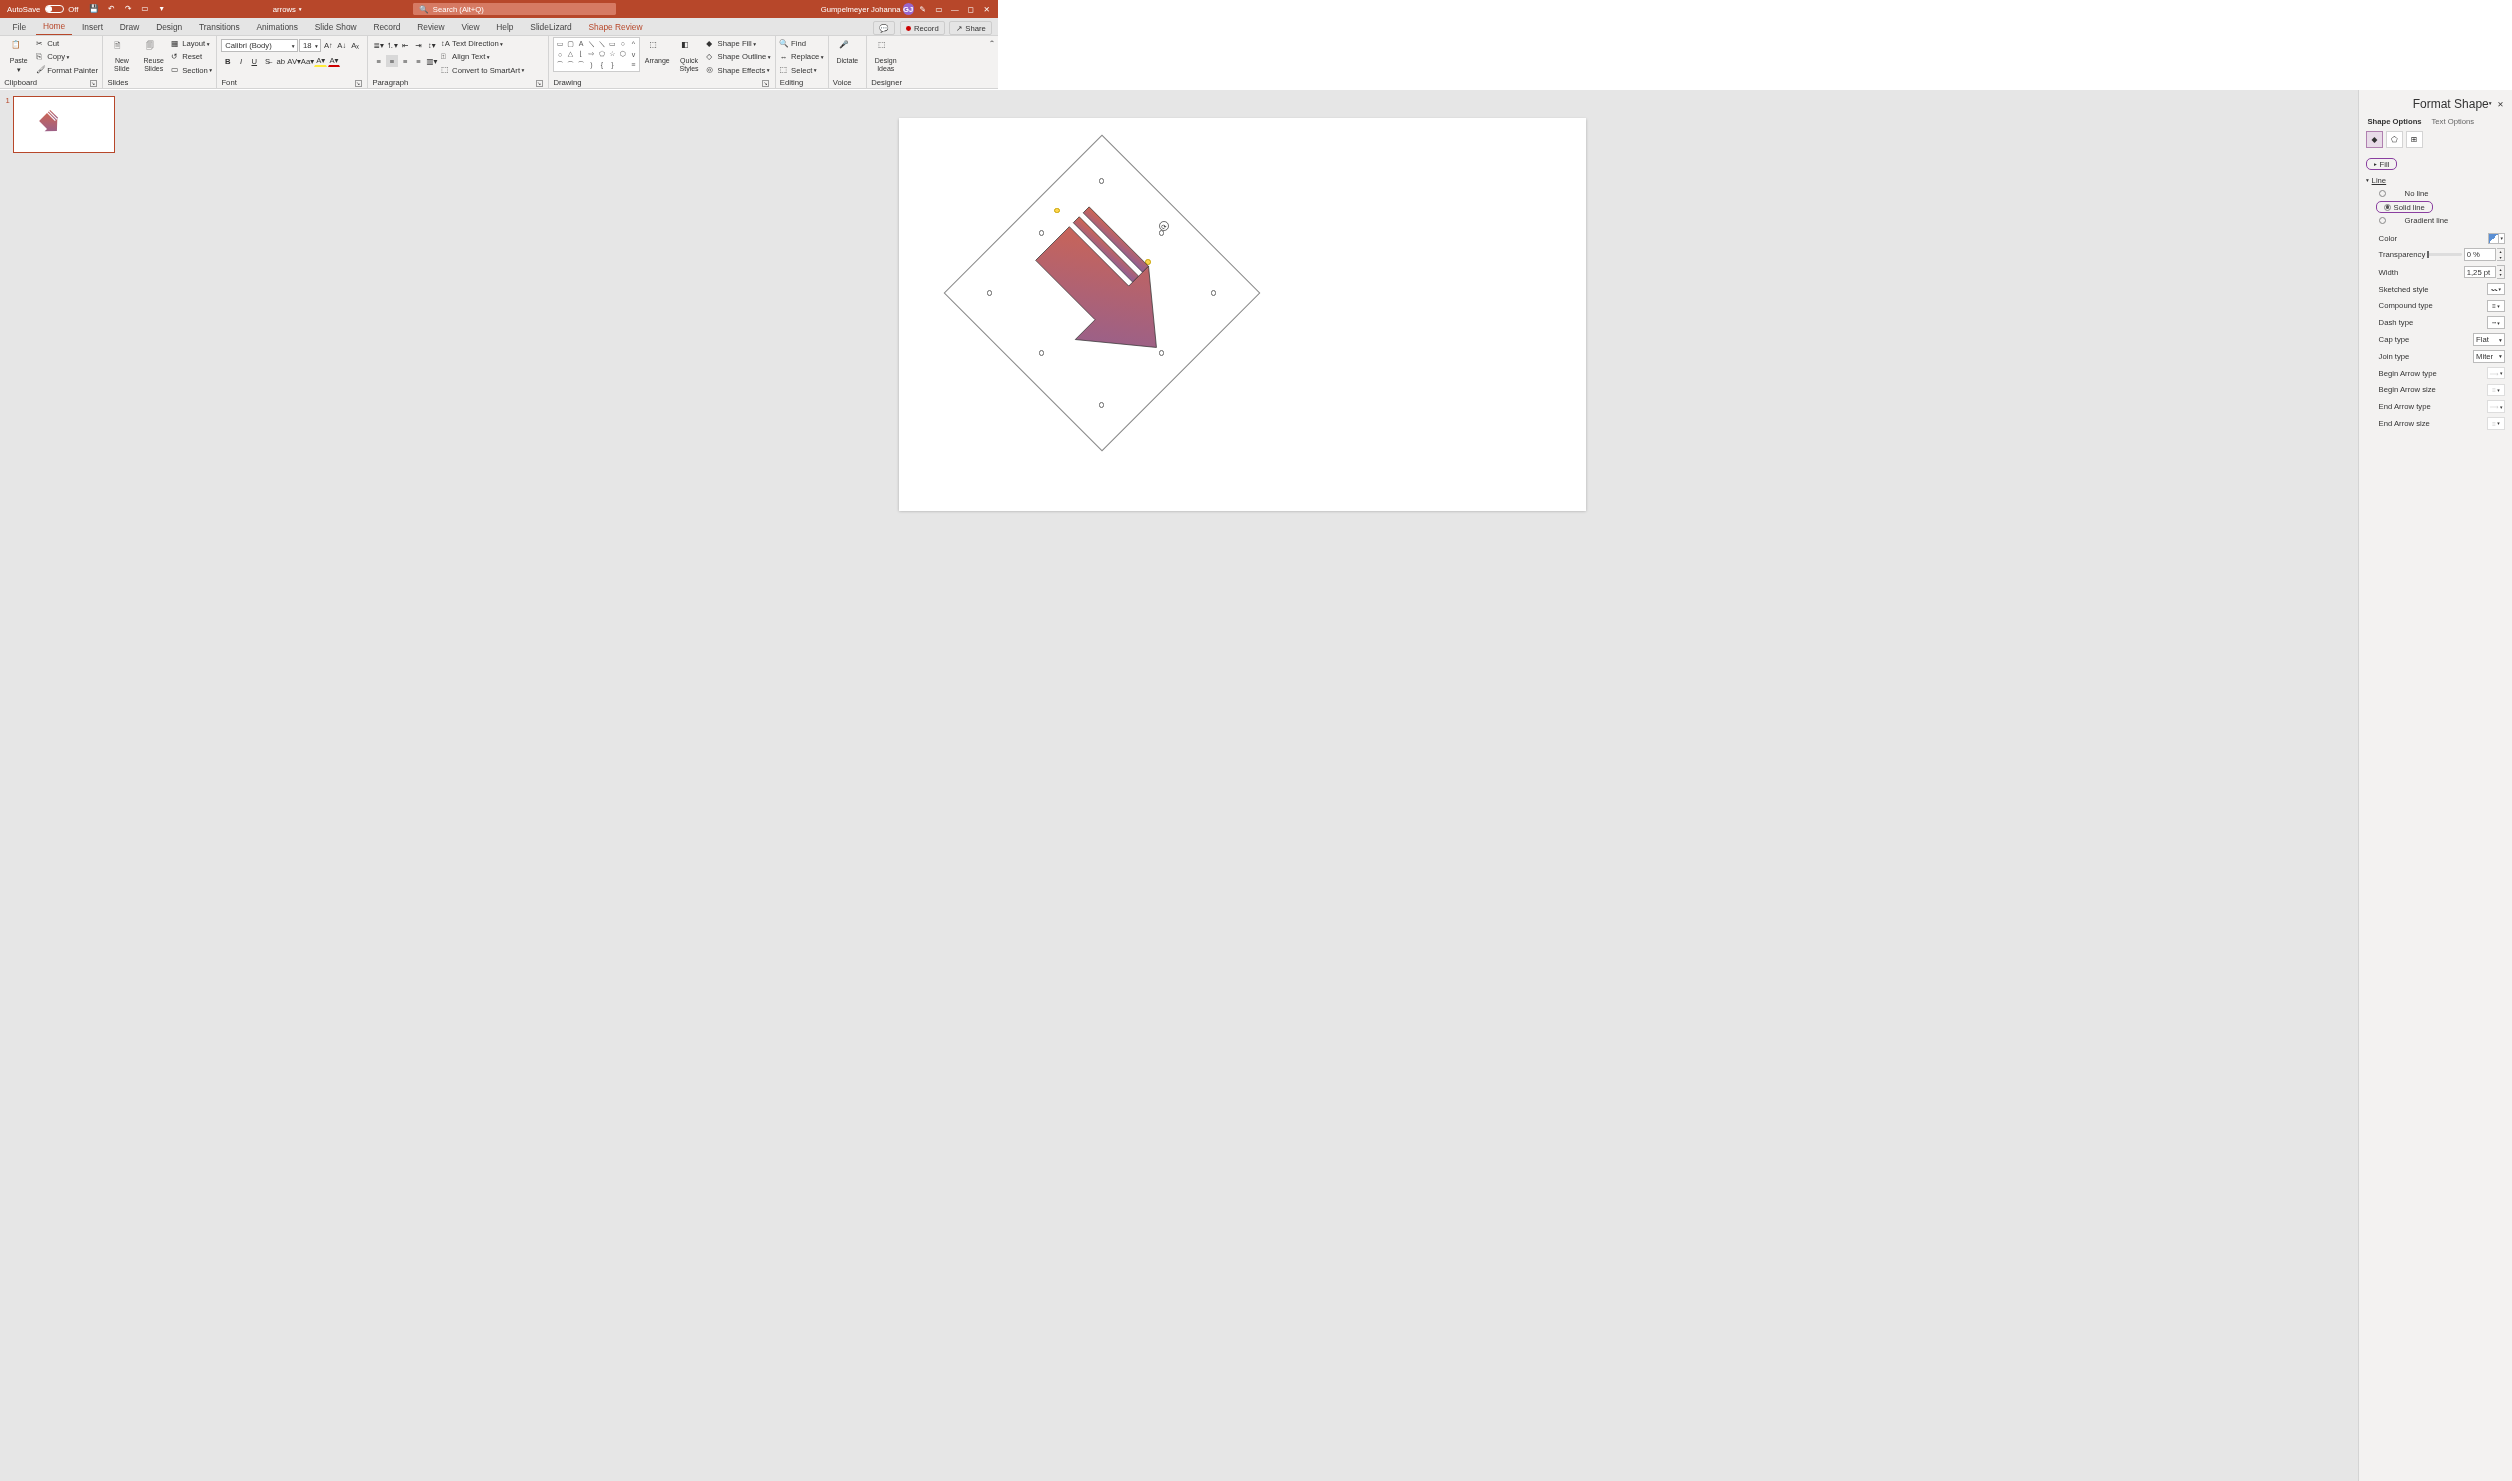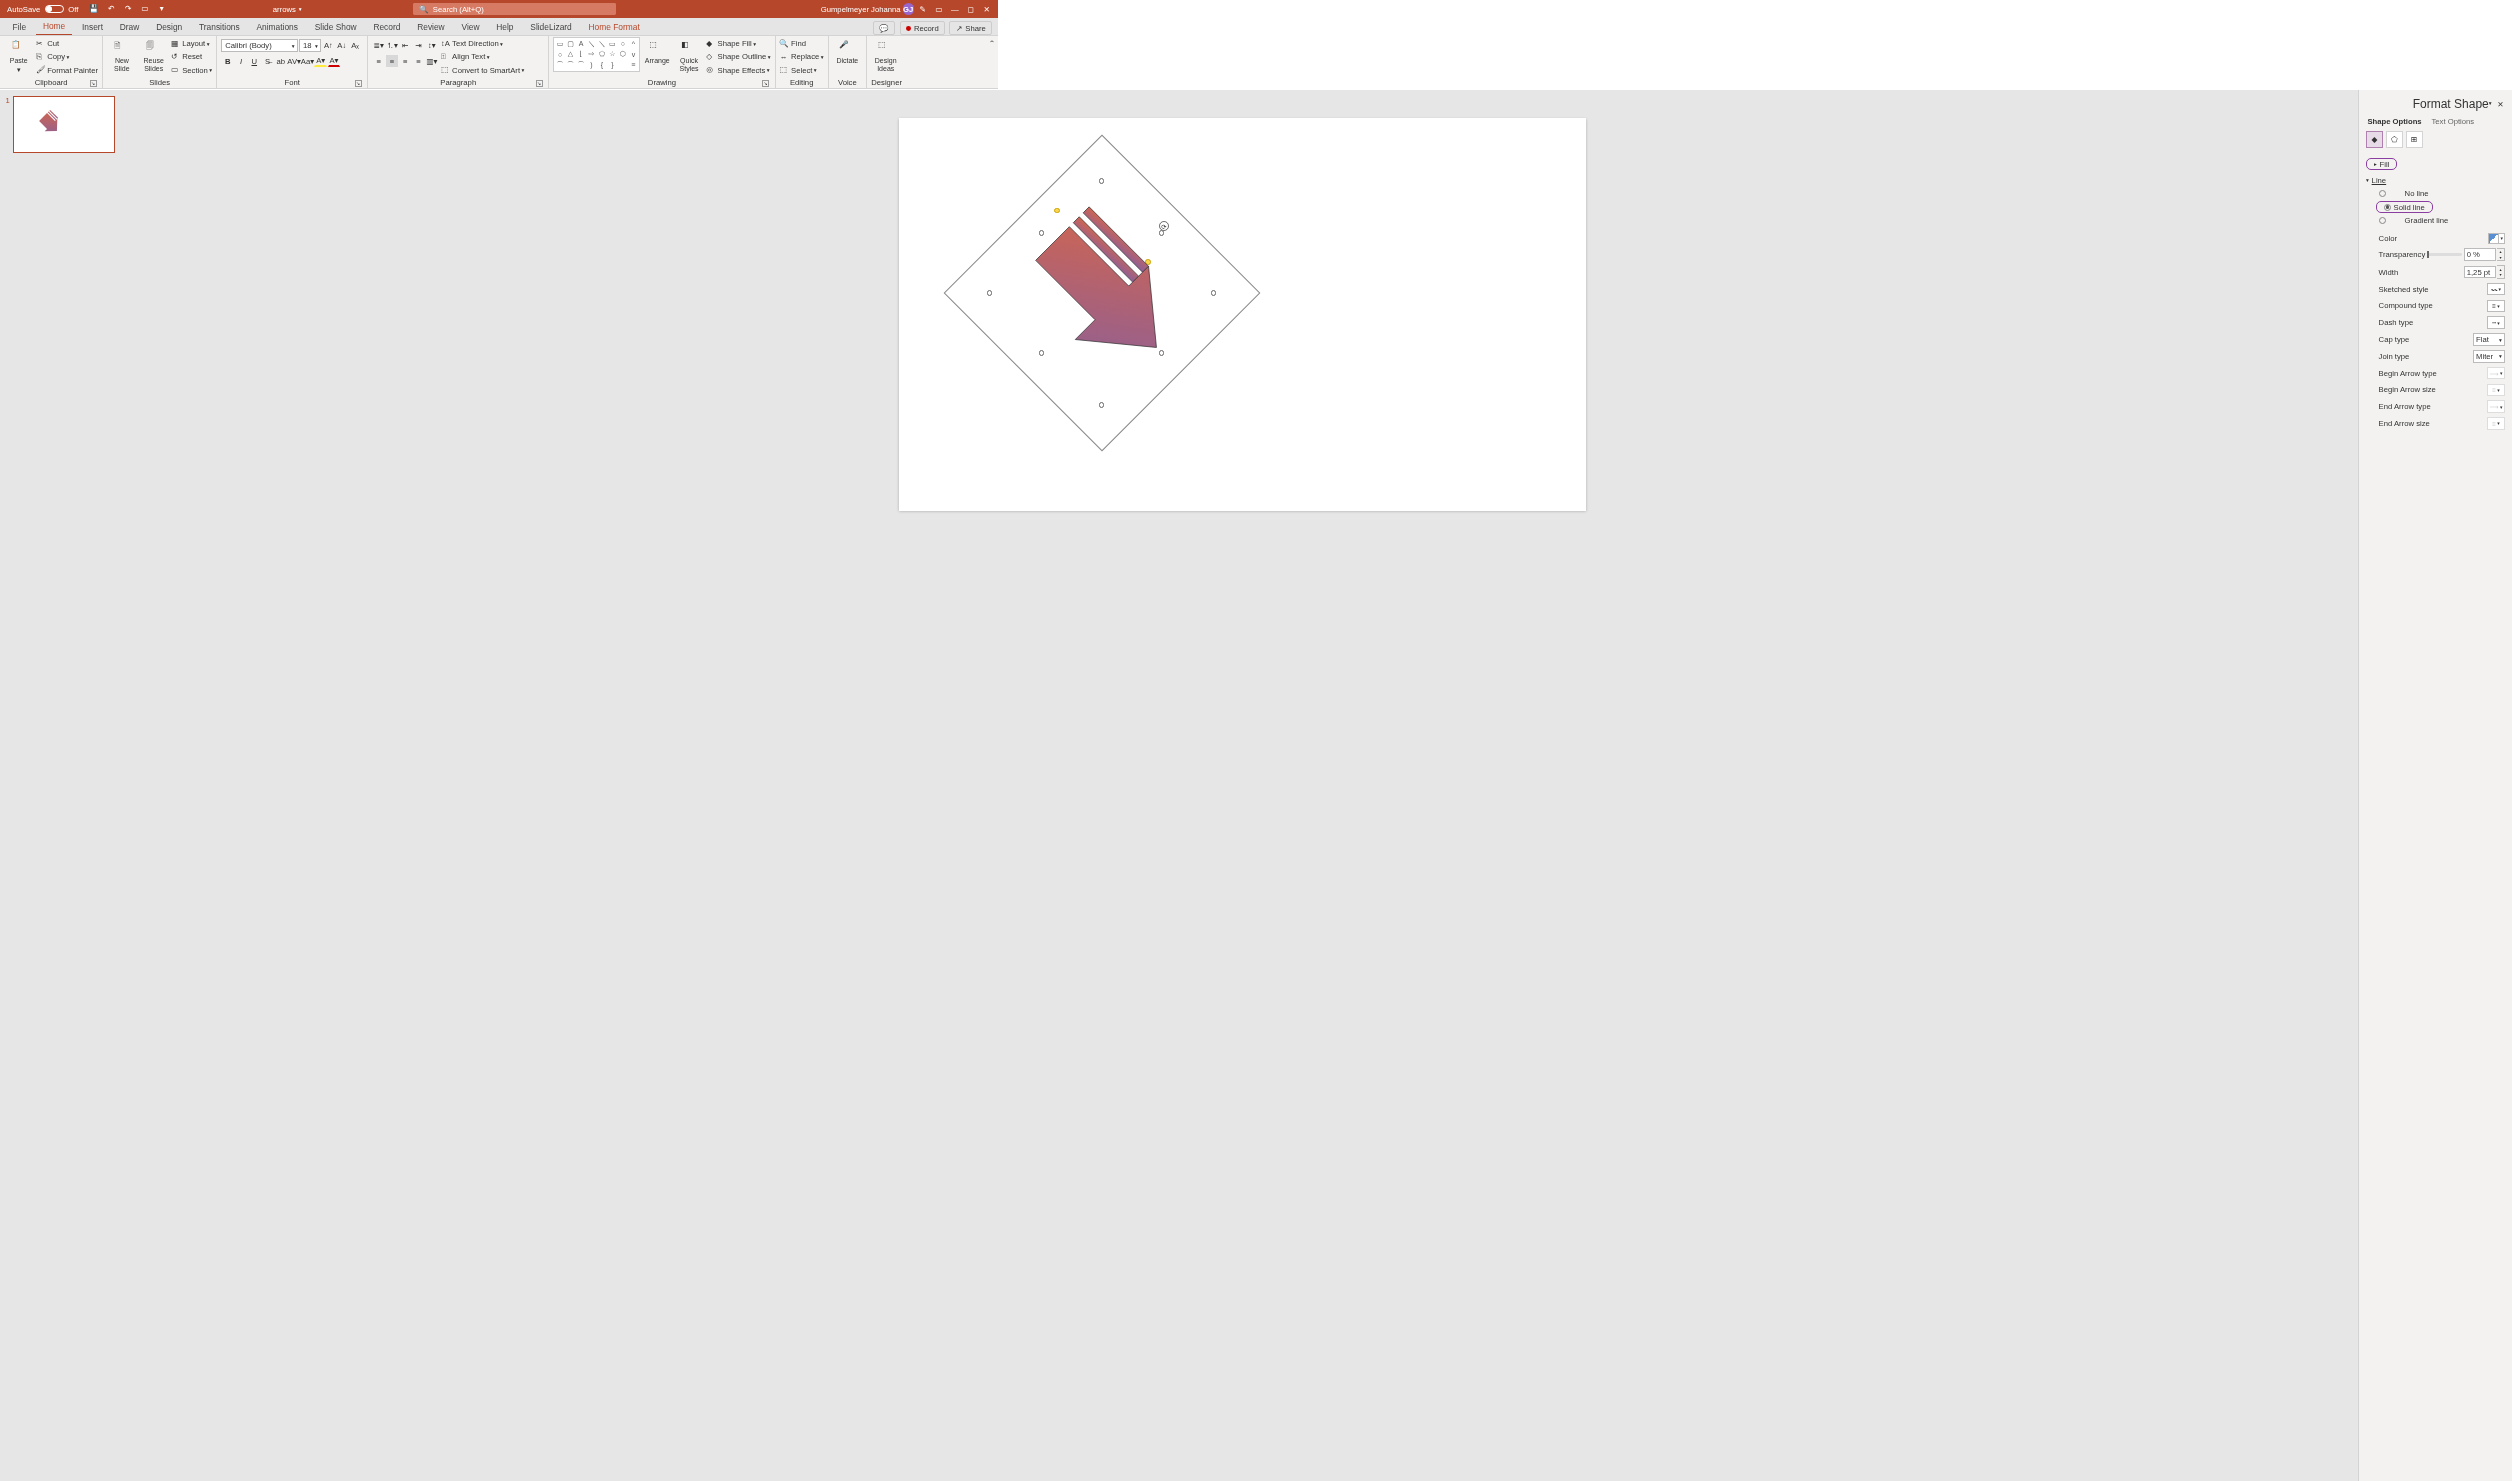--- a/index.html
+++ b/index.html
@@ -19,21 +19,21 @@
 .ribbon-tabs{height:18px;background:#e5e5e5;display:flex;align-items:flex-end;padding:0 5.6px;gap:2.8px;border-bottom:0.7px solid #d4d4d4}
 .tab{padding:3.5px 7px;font-size:8.4px;color:#444;cursor:pointer}
 .tab.active{color:#B7472A;border-bottom:1.4px solid #B7472A}
 .tab.context{color:#B7472A}
 .tab-right{margin-left:auto;display:flex;gap:4.2px;align-items:center}
 .share-btn,.rec-btn,.comments-btn{border:0.7px solid #ccc;border-radius:2.1px;padding:1.4px 5.6px;display:flex;align-items:center;gap:2.8px;font-size:7.7px}
 .rec-dot{width:4.9px;height:4.9px;border-radius:50%;background:#c00}
 .ribbon{height:53px;background:#f3f2f1;display:flex;border-bottom:0.7px solid #d4d4d4}
 .group{border-right:0.7px solid #d4d4d4;padding:1.4px 4.2px 0 4.2px;display:flex;flex-direction:column;position:relative}
 .group-body{flex:1;display:flex;align-items:flex-start;gap:2.8px}
-.group-label{height:11.2px;font-size:7px;color:#666;text-align:center;display:flex;align-items:center;justify-content:center;position:relative}
+.group-label{height:11.2px;font-size:7px;color:#666;text-align:center;display:flex;align-items:center;position:relative}
 .dlg-launch{position:absolute;right:1.4px;bottom:1.4px;width:7px;height:7px;border:0.7px solid #999;font-size:4.9px;display:flex;align-items:center;justify-content:center}
 .bigbtn{display:flex;flex-direction:column;align-items:center;justify-content:center;width:29px;gap:1.4px;padding-top:2.8px}
 .bigbtn .ic{width:15.4px;height:15.4px}
 .bigbtn span{font-size:7px;text-align:center;line-height:7.7px}
 .smallrow{display:flex;align-items:center;gap:1.4px;height:12.6px;font-size:7.7px}
 .smallrow .ic{width:9.8px;height:9.8px}
 .col{display:flex;flex-direction:column;gap:0.7px}
 .fontname{width:77px;height:12.6px;border:0.7px solid #bbb;background:#fff;padding:0 2.8px;font-size:7.7px;display:flex;align-items:center;justify-content:space-between}
 .fontsize{width:22.4px;height:12.6px;border:0.7px solid #bbb;background:#fff;padding:0 2.8px;font-size:7.7px;display:flex;align-items:center;justify-content:space-between}
 .fontbtn{width:12.6px;height:12.6px;display:flex;align-items:center;justify-content:center;border:0.7px solid transparent}
@@ -132,21 +132,21 @@
   <div class="tab">Draw</div>
   <div class="tab">Design</div>
   <div class="tab">Transitions</div>
   <div class="tab">Animations</div>
   <div class="tab">Slide Show</div>
   <div class="tab">Record</div>
   <div class="tab">Review</div>
   <div class="tab">View</div>
   <div class="tab">Help</div>
   <div class="tab">SlideLizard</div>
-  <div class="tab context">Home Format</div>
+  <div class="tab context">Shape Review</div>
   <div class="tab-right">
     <div class="comments-btn">
         <span>💬</span>
       </div>
     <div class="rec-btn">
         <span class="rec-dot"></span>
         <span>Record</span>
       </div>
     <div class="share-btn">
         <span>↗</span>

